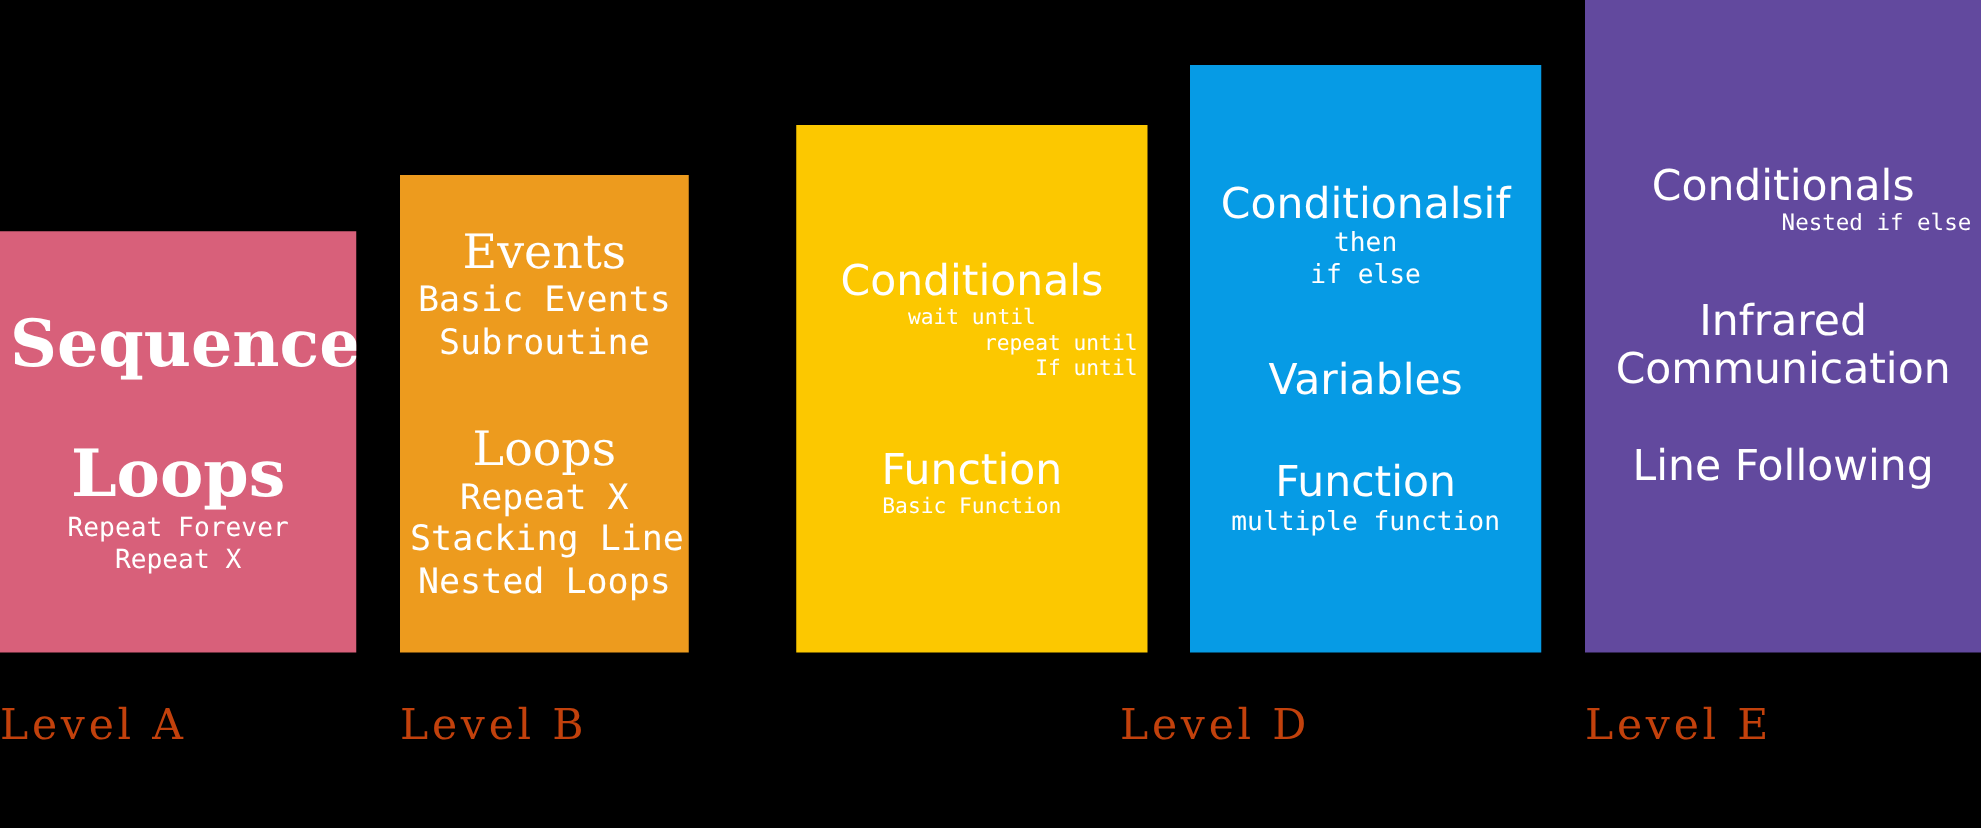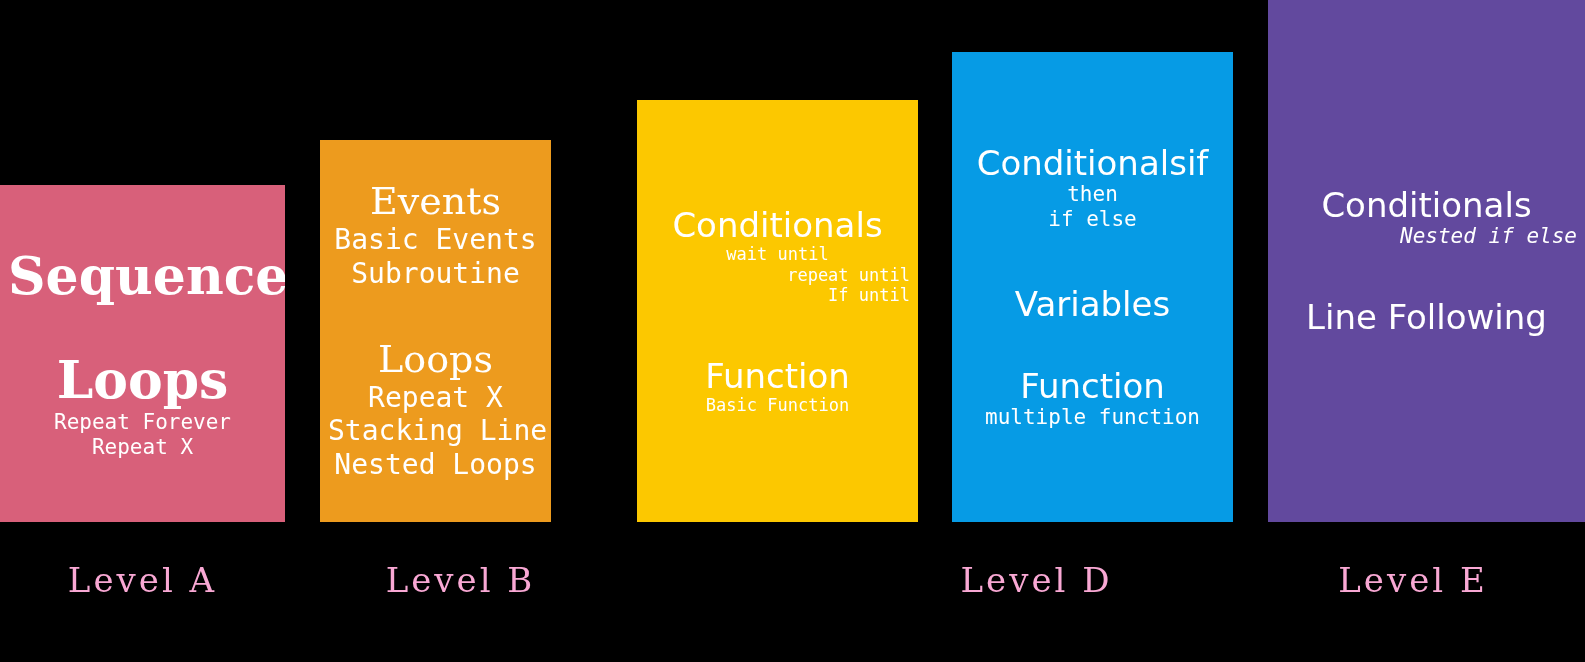--- a/index.html
+++ b/index.html
@@ -83,22 +83,22 @@
   #bar-d { left: 952px;  top: 52px;  width: 281px; height: 470px; }
   #bar-e { left: 1268px; top: 0px;   width: 317px; height: 522px; }
 
   
   .level-label {
     position: absolute;
     top: 560px;
     font-family: "DejaVu Serif", "Liberation Serif", serif;
     font-size: 34px;
     letter-spacing: 3px;
-    color: #f9a8d4;
-    text-align: center;
+    color: #c2410c;
+    text-align: left;
     white-space: nowrap;
   }
   #label-a { left: 0px;    width: 285px; }
   #label-b { left: 320px;  width: 281px; }
   #label-c { left: 637px;  width: 281px; }
   #label-d { left: 896px;  width: 281px; }
   #label-e { left: 1268px; width: 290px; }
 
   
   
@@ -117,21 +117,21 @@
   #bar-c .group-1  { margin-bottom: 52px; }
 
   
   #bar-d .heading  { font-size: 34px; }
   #bar-d .subitem  { font-size: 21px; }
   #bar-d .group-1  { margin-bottom: 52px; }
   #bar-d .group-2  { margin-bottom: 44px; }
 
   
   #bar-e .heading  { font-size: 34px; }
-  #bar-e .subitem  { font-size: 21px; font-style: italic; }
+  #bar-e .subitem  { font-size: 18px; }
   #bar-e .group-1  { margin-bottom: 48px; }
   #bar-e .group-2  { margin-bottom: 40px; }
 </style>
 </head>
 <body>
 
 <div id="stage">
 
   <div class="bar serif-head" id="bar-a" style="background:#D8607A;">
     <div class="bar-inner">
@@ -193,20 +193,24 @@
       </div>
     </div>
   </div>
 
   <div class="bar sans-head" id="bar-e" style="background:#62499E;">
     <div class="bar-inner">
       <div class="group group-1">
         <span class="heading align-center">Conditionals</span>
         <span class="subitem align-right">Nested if else</span>
       </div>
+      <div class="group group-2 align-center">
+        <span class="heading">Infrared</span>
+        <span class="heading">Communication</span>
+      </div>
       <div class="group group-3 align-center">
         <span class="heading">Line Following</span>
       </div>
     </div>
   </div>
 
   <div class="level-label" id="label-a">Level A</div>
   <div class="level-label" id="label-b">Level B</div>
   <div class="level-label" id="label-d">Level D</div>
   <div class="level-label" id="label-e">Level E</div>

